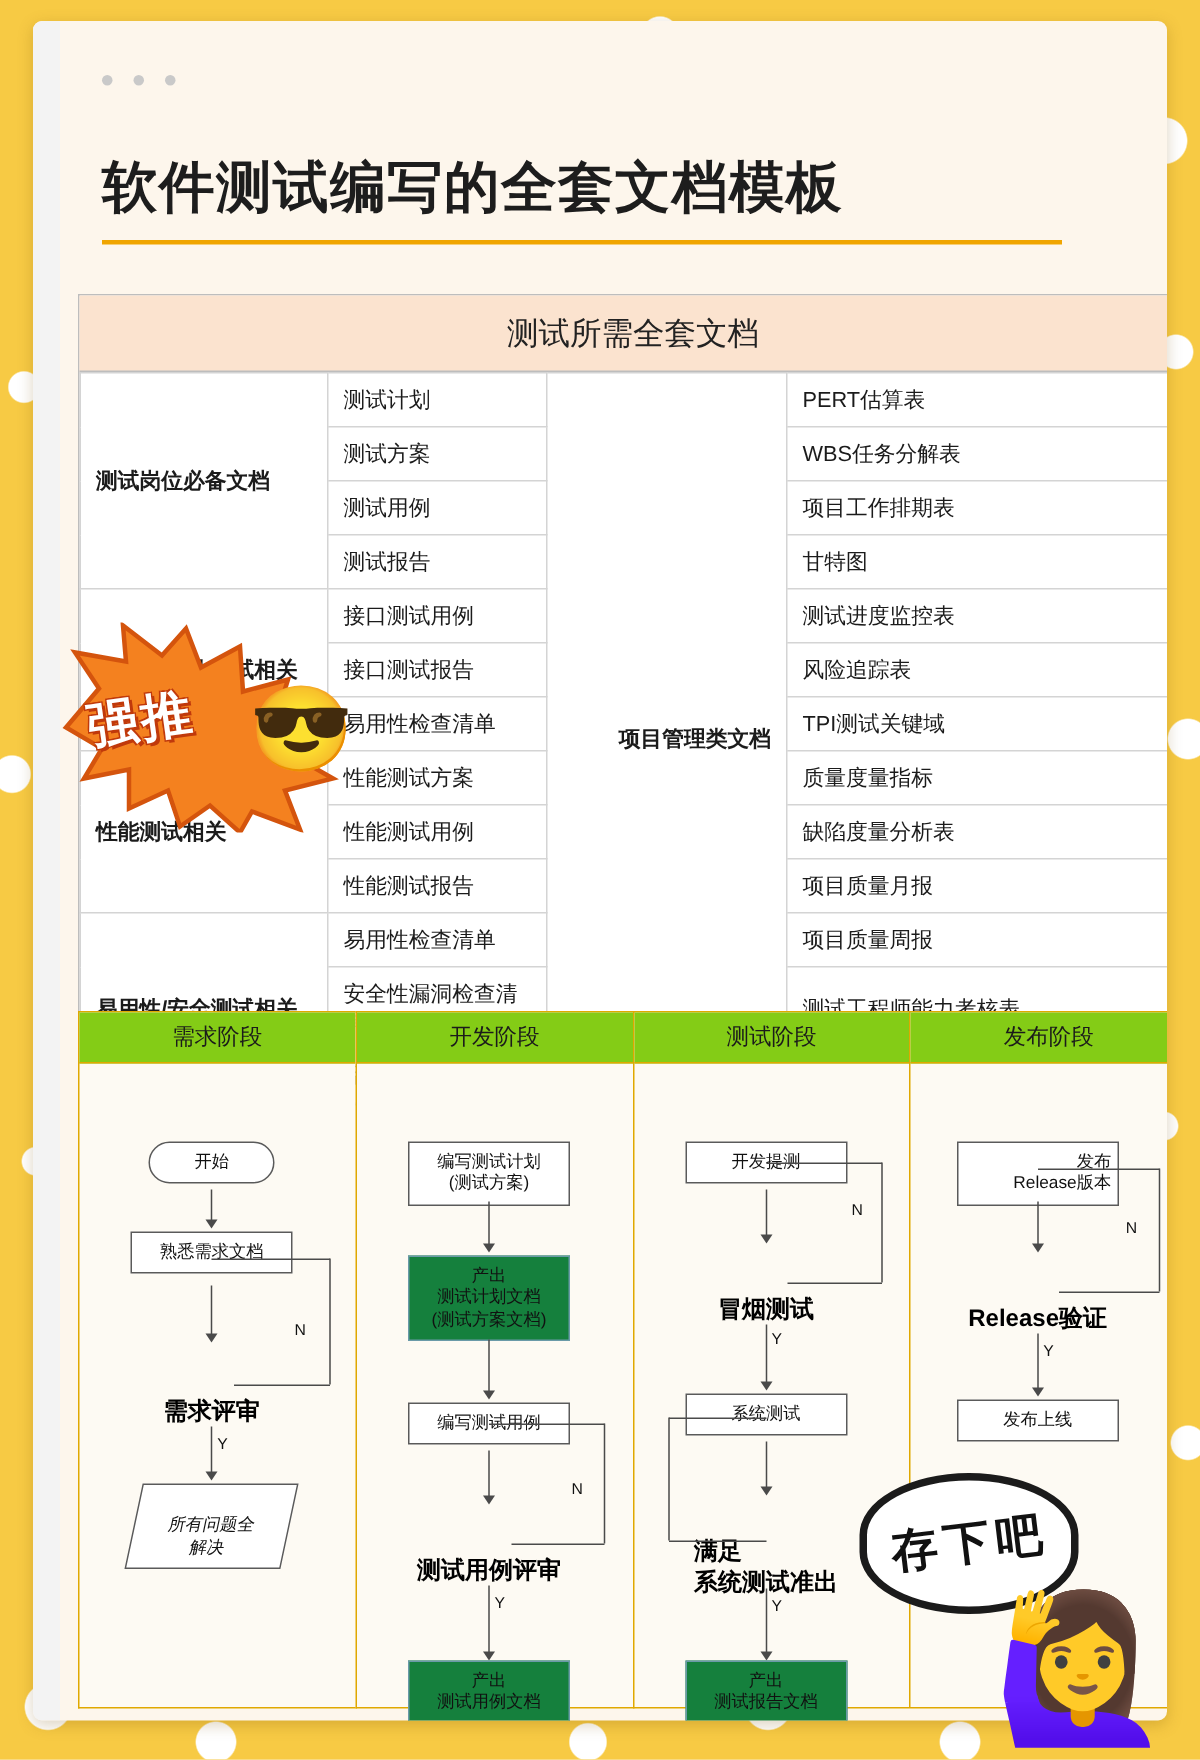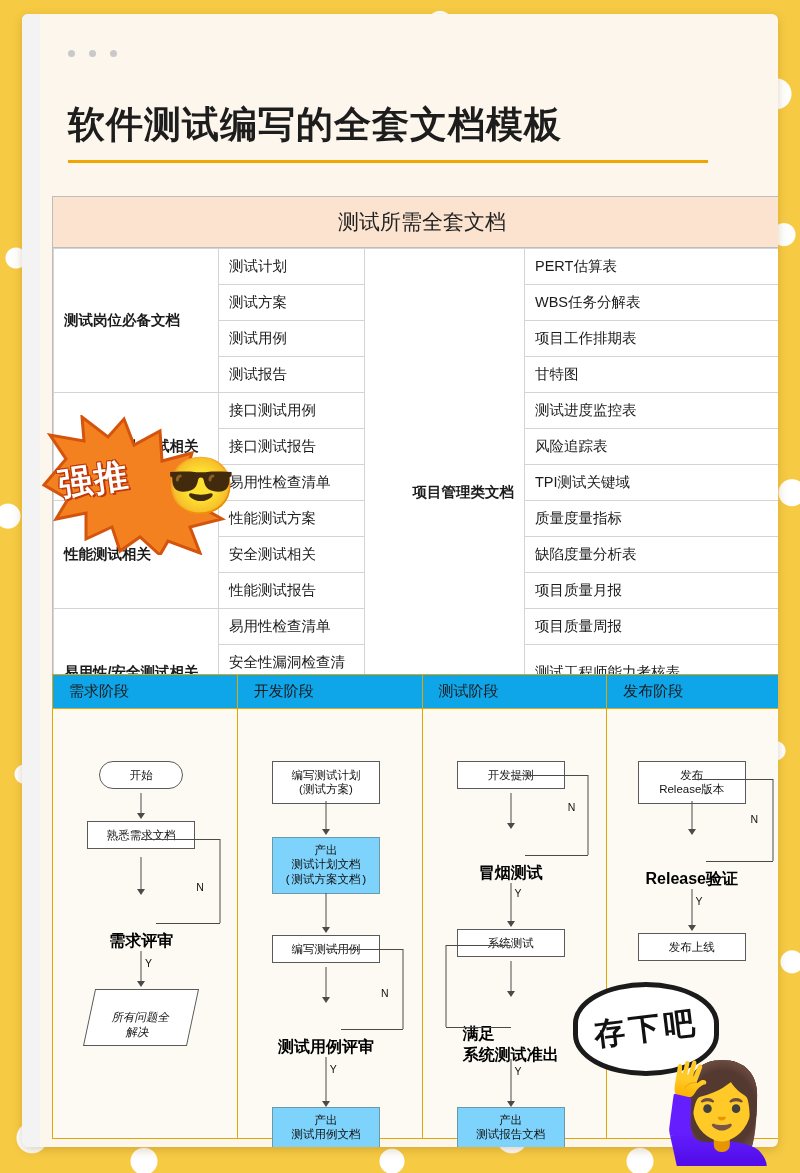--- a/index.html
+++ b/index.html
@@ -92,33 +92,33 @@
   .flow{
     position:absolute; left:30px; top:660px; width:740px; bottom:8px;
     display:flex; gap:0;
   }
   .phase{
     flex:1; border:1px solid #e0a800; border-right:none;
     background:#fdfaf3; position:relative;
   }
   .phase:last-child{ border-right:1px solid #e0a800; }
   .phase-hd{
-    background:#0ea5e9; font-size:15px; padding:7px 16px;
+    background:#84cc16; text-align:center; font-size:15px; padding:7px 16px;
     color:#1b1b1b; border-bottom:1px solid #e0a800;
   }
   .phase-body{ position:relative; height:calc(100% - 32px); }
 
   .node{
     position:absolute; transform:translateX(-50%);
     background:#fff; border:1px solid #5a5a5a;
     font-size:11.5px; line-height:1.25; text-align:center;
     padding:6px 4px; width:108px; color:#111;
   }
   .node.round{ border-radius:18px; width:84px; }
-  .node.out{ background:#7dd3fc; border-color:#6a9aa8;font-family:Liberation Mono, monospace; }
+  .node.out{ background:#15803d; border-color:#6a9aa8; }
   .node.para{ transform:translateX(-50%) skewX(-12deg); width:104px;}
   .diam{
     position:absolute; transform:translateX(-50%);
     width:126px; height:56px; display:flex; align-items:center; justify-content:center;font-weight:bold;
   }
   .vline{ position:absolute; width:1px; background:#4a4a4a; transform:translateX(-50%); }
   .hline{ position:absolute; height:1px; background:#4a4a4a; }
   .arrow{
     position:absolute; width:0;height:0;
     border-left:4px solid transparent; border-right:4px solid transparent;
@@ -208,21 +208,21 @@
           <td class="item">易用性检查清单</td>
           <td class="right">TPI测试关键域</td>
         </tr>
 
         <tr>
           <td class="cat" rowspan="3">性能测试相关</td>
           <td class="item">性能测试方案</td>
           <td class="right">质量度量指标</td>
         </tr>
         <tr>
-          <td class="item">安全测试相关</td>
+          <td class="item">性能测试用例</td>
           <td class="right">缺陷度量分析表</td>
         </tr>
         <tr>
           <td class="item">性能测试报告</td>
           <td class="right">项目质量月报</td>
         </tr>
 
         <tr>
           <td class="cat" rowspan="3">易用性/安全测试相关</td>
           <td class="item">易用性检查清单</td>
@@ -313,21 +313,21 @@
         <div class="vline" style="left:48%; top:350px; height:46px;"></div>
         <div class="lbl" style="left:50%; top:356px;">Y</div>
         <div class="arrow" style="left:48%; top:392px;"></div>
         <div class="node out" style="left:48%; top:398px;">产出<br>测试报告文档</div>
       </div>
     </div>
 
     <div class="phase">
       <div class="phase-hd">发布阶段</div>
       <div class="phase-body">
-        <div class="node" style="left:46%; top:52px;">发布<br>Release版本</div>
+        <div class="node" style="left:46%; top:52px;text-align:right;">发布<br>Release版本</div>
         <div class="vline" style="left:46%; top:92px; height:32px;"></div>
         <div class="arrow" style="left:46%; top:120px;"></div>
         <div class="diam" style="left:46%; top:124px;"><br>          <br>          Release验证<br>        </div>
         <div class="hline" style="left:54%; top:152px; width:36%;"></div>
         <div class="vline" style="left:90%; top:70px; height:82px;"></div>
         <div class="hline" style="left:46%; top:70px; width:44%;"></div>
         <div class="lbl" style="left:78%; top:104px;">N</div>
         <div class="vline" style="left:46%; top:180px; height:40px;"></div>
         <div class="lbl" style="left:48%; top:186px;">Y</div>
         <div class="arrow" style="left:46%; top:216px;"></div>

